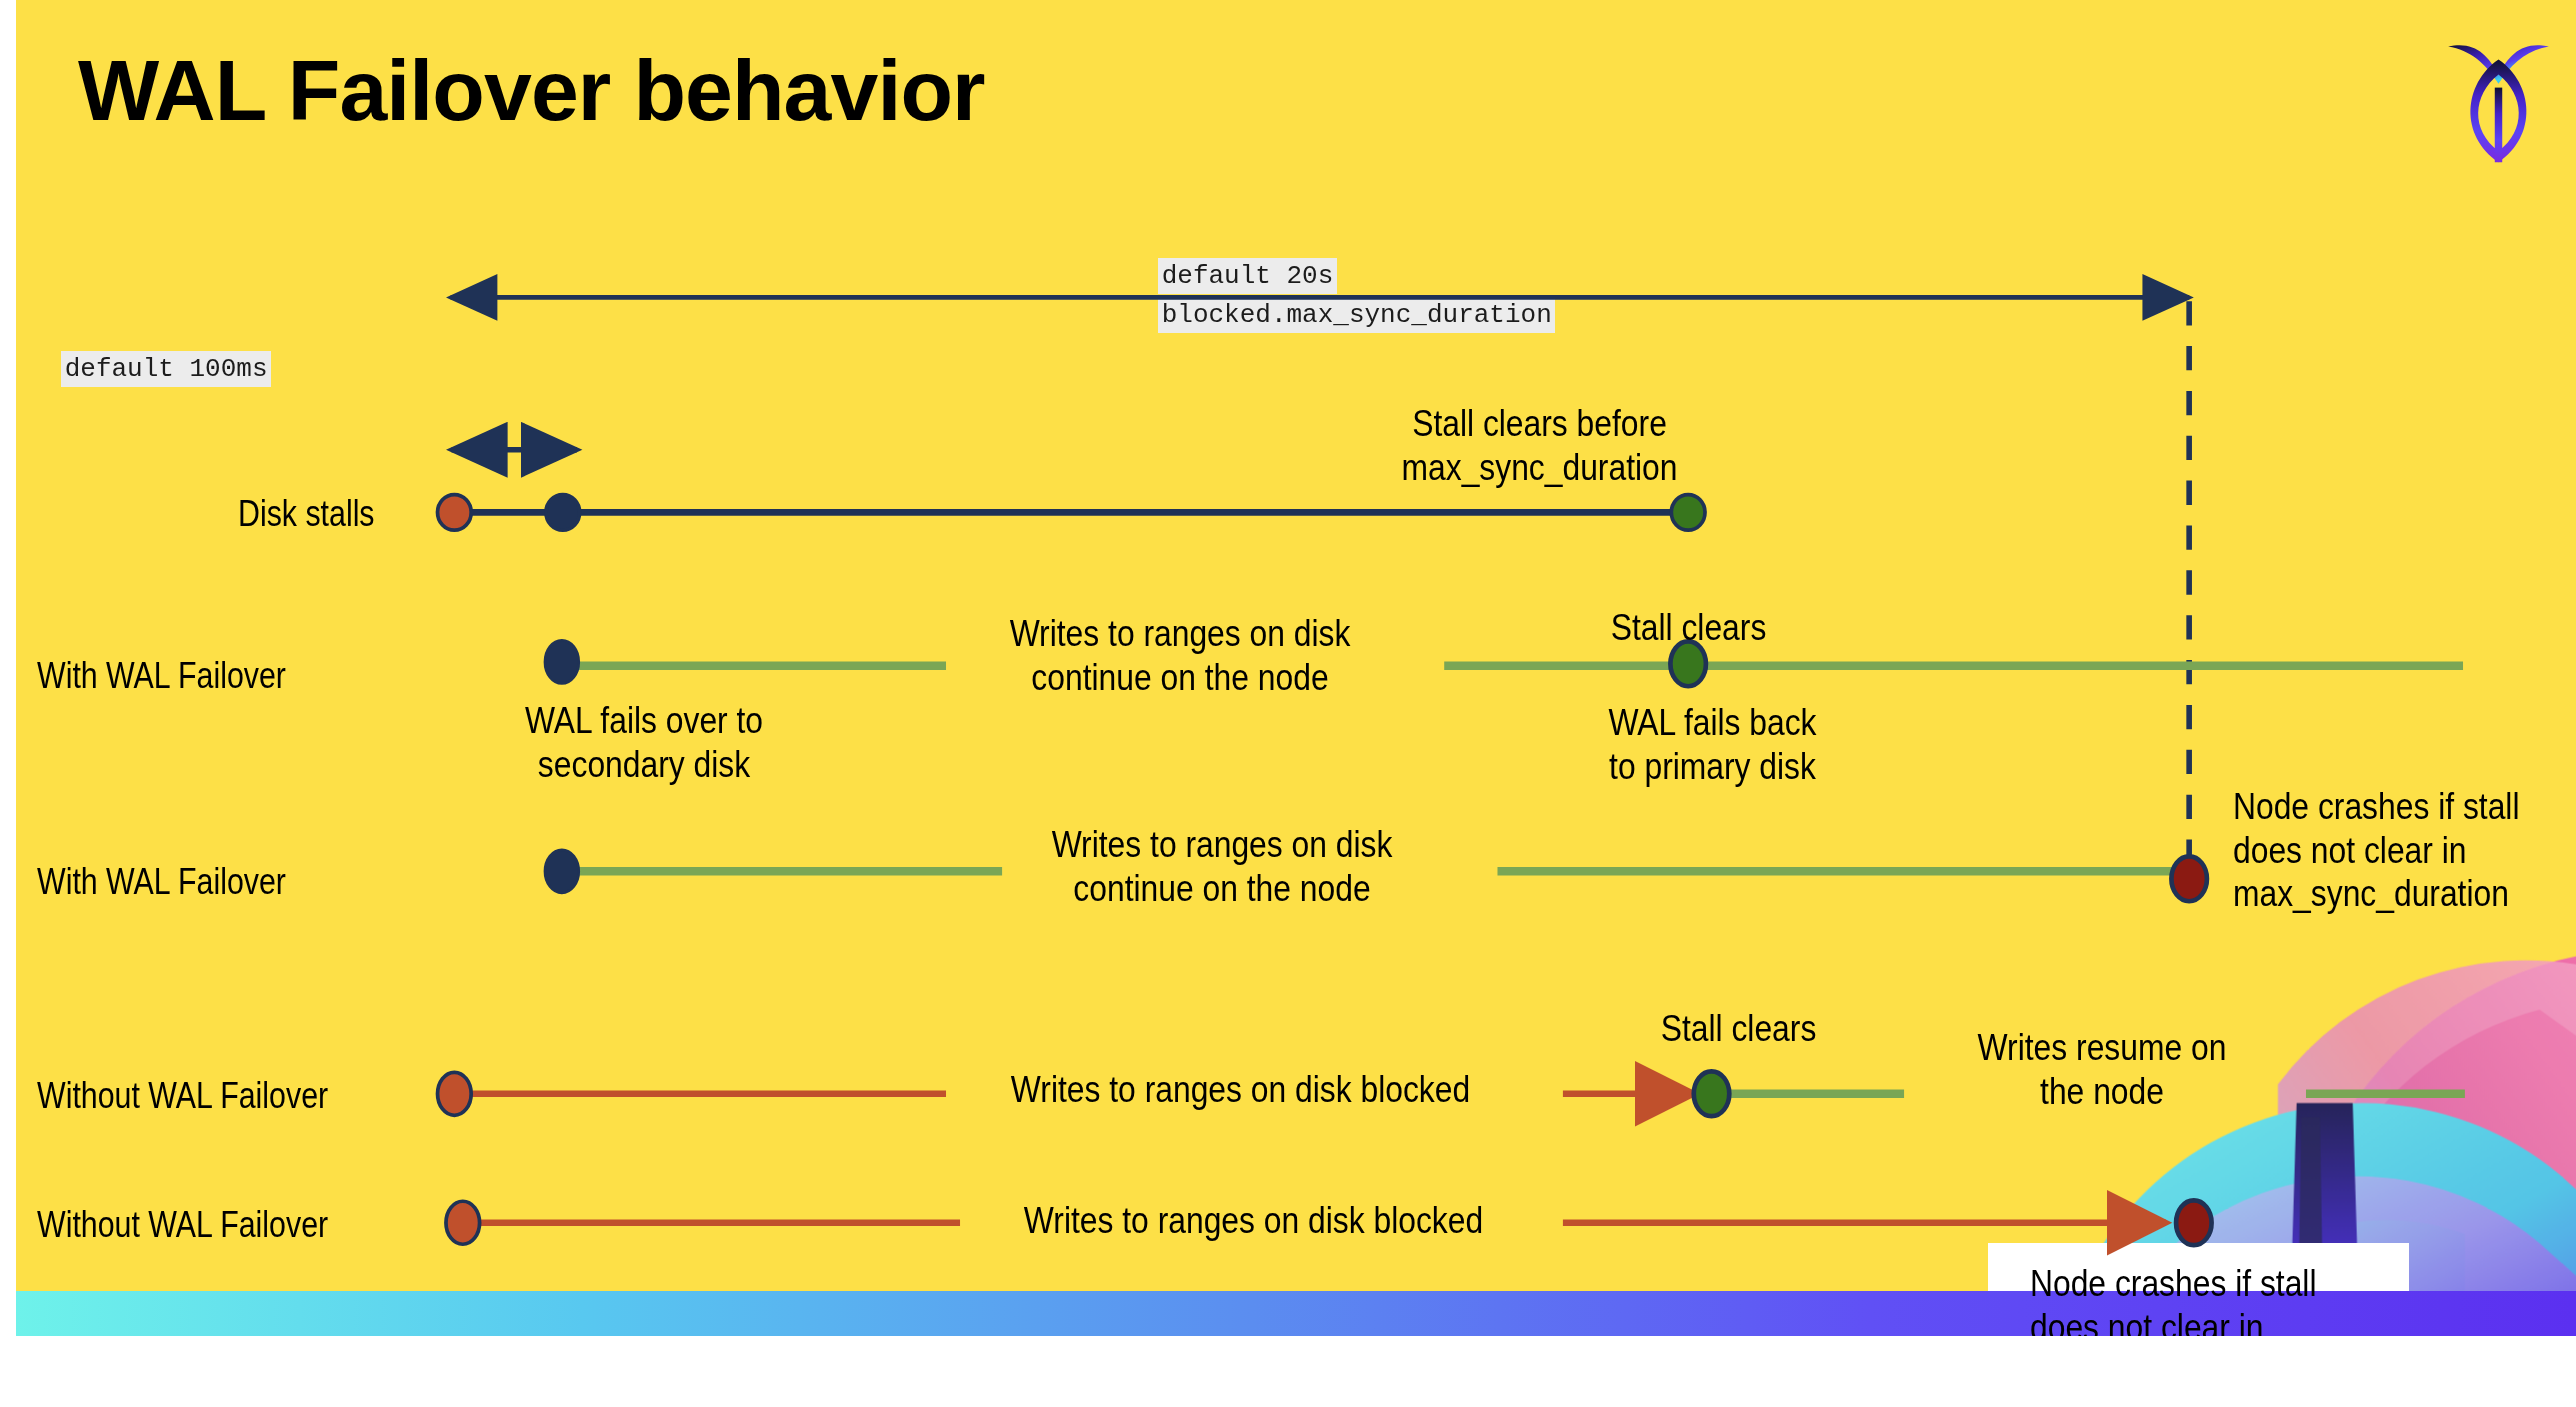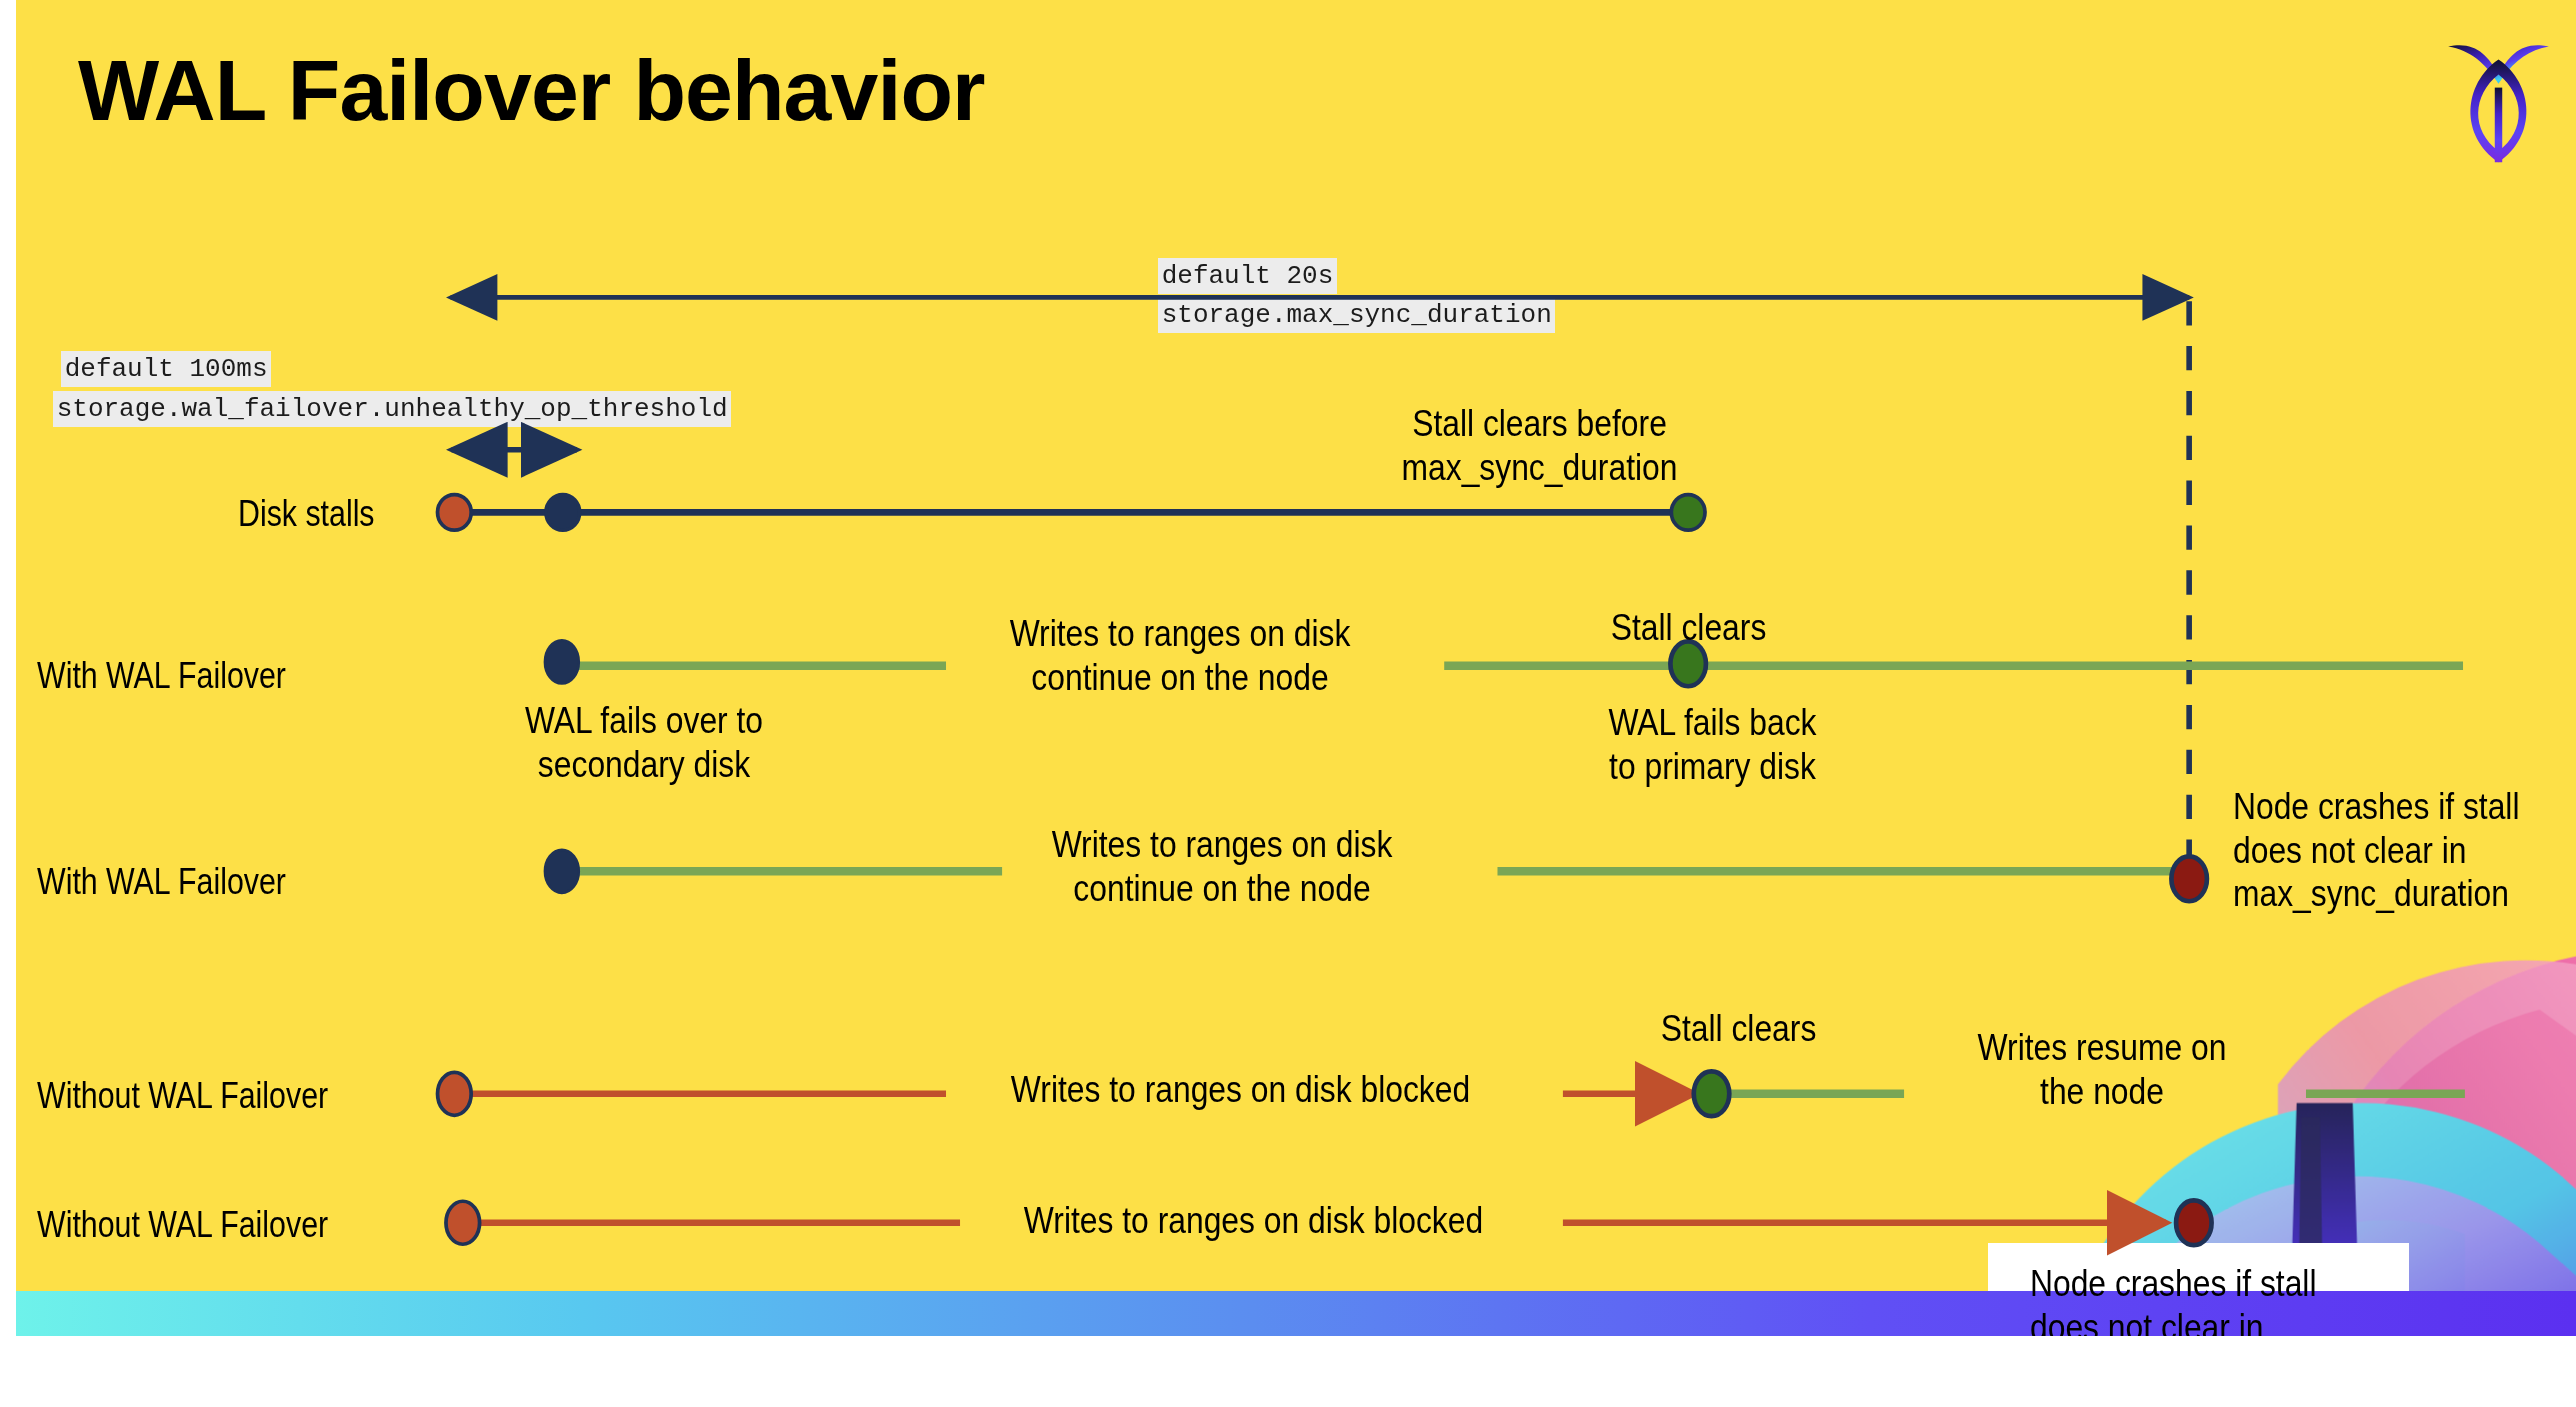--- a/index.html
+++ b/index.html
@@ -83,24 +83,23 @@
       </defs>
       <path d="M16 22 C 44 16, 58 30, 70 52 C 82 30, 96 16, 124 22
                C 100 26, 84 40, 70 62 C 56 40, 40 26, 16 22 Z" fill="url(#lg)"></path>
       <path d="M70 36 C 108 62, 112 118, 70 146 C 28 118, 32 62, 70 36 Z
                M70 52 C 42 74, 40 112, 70 134 C 100 112, 98 74, 70 52 Z" fill="url(#lg2)" fill-rule="evenodd"></path>
       <path d="M66 66 L74 66 L74 146 L66 146 Z" fill="url(#lg2)"></path>
     </svg>
   </div>
 
   <div class="code" style="left:1142px;top:258px;">default 20s</div>
-  <div class="code" style="left:1142px;top:297px;">storage.max_sync_duration</div>
+  <div class="code" style="left:1142px;top:297px;">blocked.max_sync_duration</div>
 
   <div class="code" style="left:37px;top:351px;margin-left:8px;">default 100ms</div>
-  <div class="code" style="left:37px;top:391px;">storage.wal_failover.unhealthy_op_threshold</div>
 
   <svg class="canvas" style="z-index:0" viewBox="0 0 2756 1506" width="2576" height="1408">
     <defs>
       <linearGradient id="pg1" x1="0%" y1="100%" x2="100%" y2="0%">
         <stop offset="0%" stop-color="#8b5cf6"></stop>
           <stop offset="60%" stop-color="#e05aa8"></stop>
           <stop offset="100%" stop-color="#f06ab0"></stop>
       </linearGradient>
       <linearGradient id="pg2" x1="0%" y1="100%" x2="100%" y2="0%">
         <stop offset="0%" stop-color="#b9a7f5"></stop>

